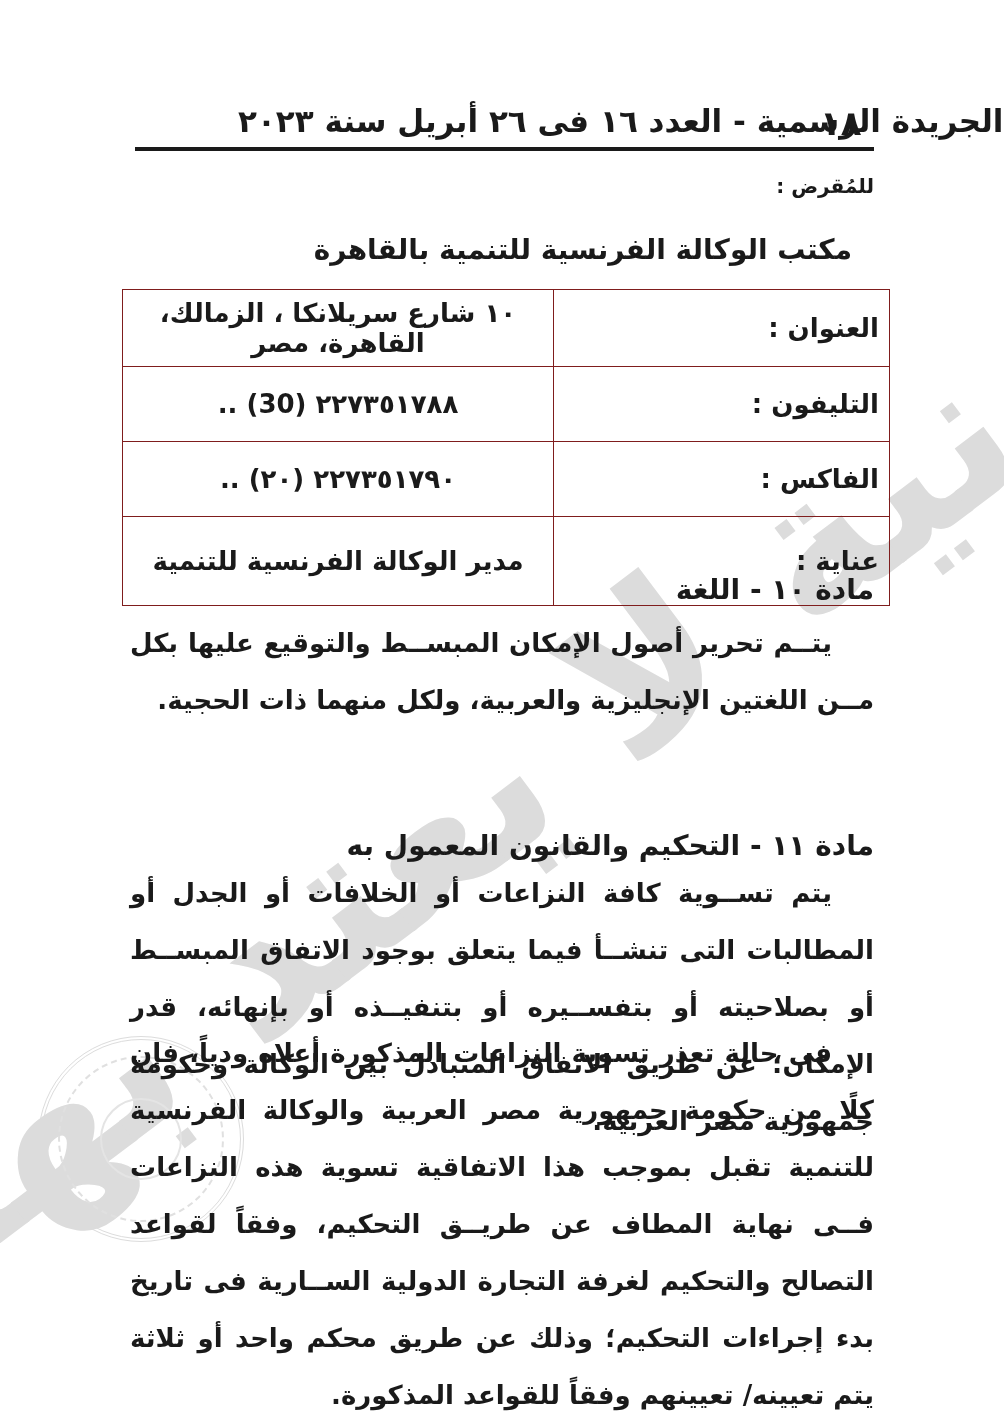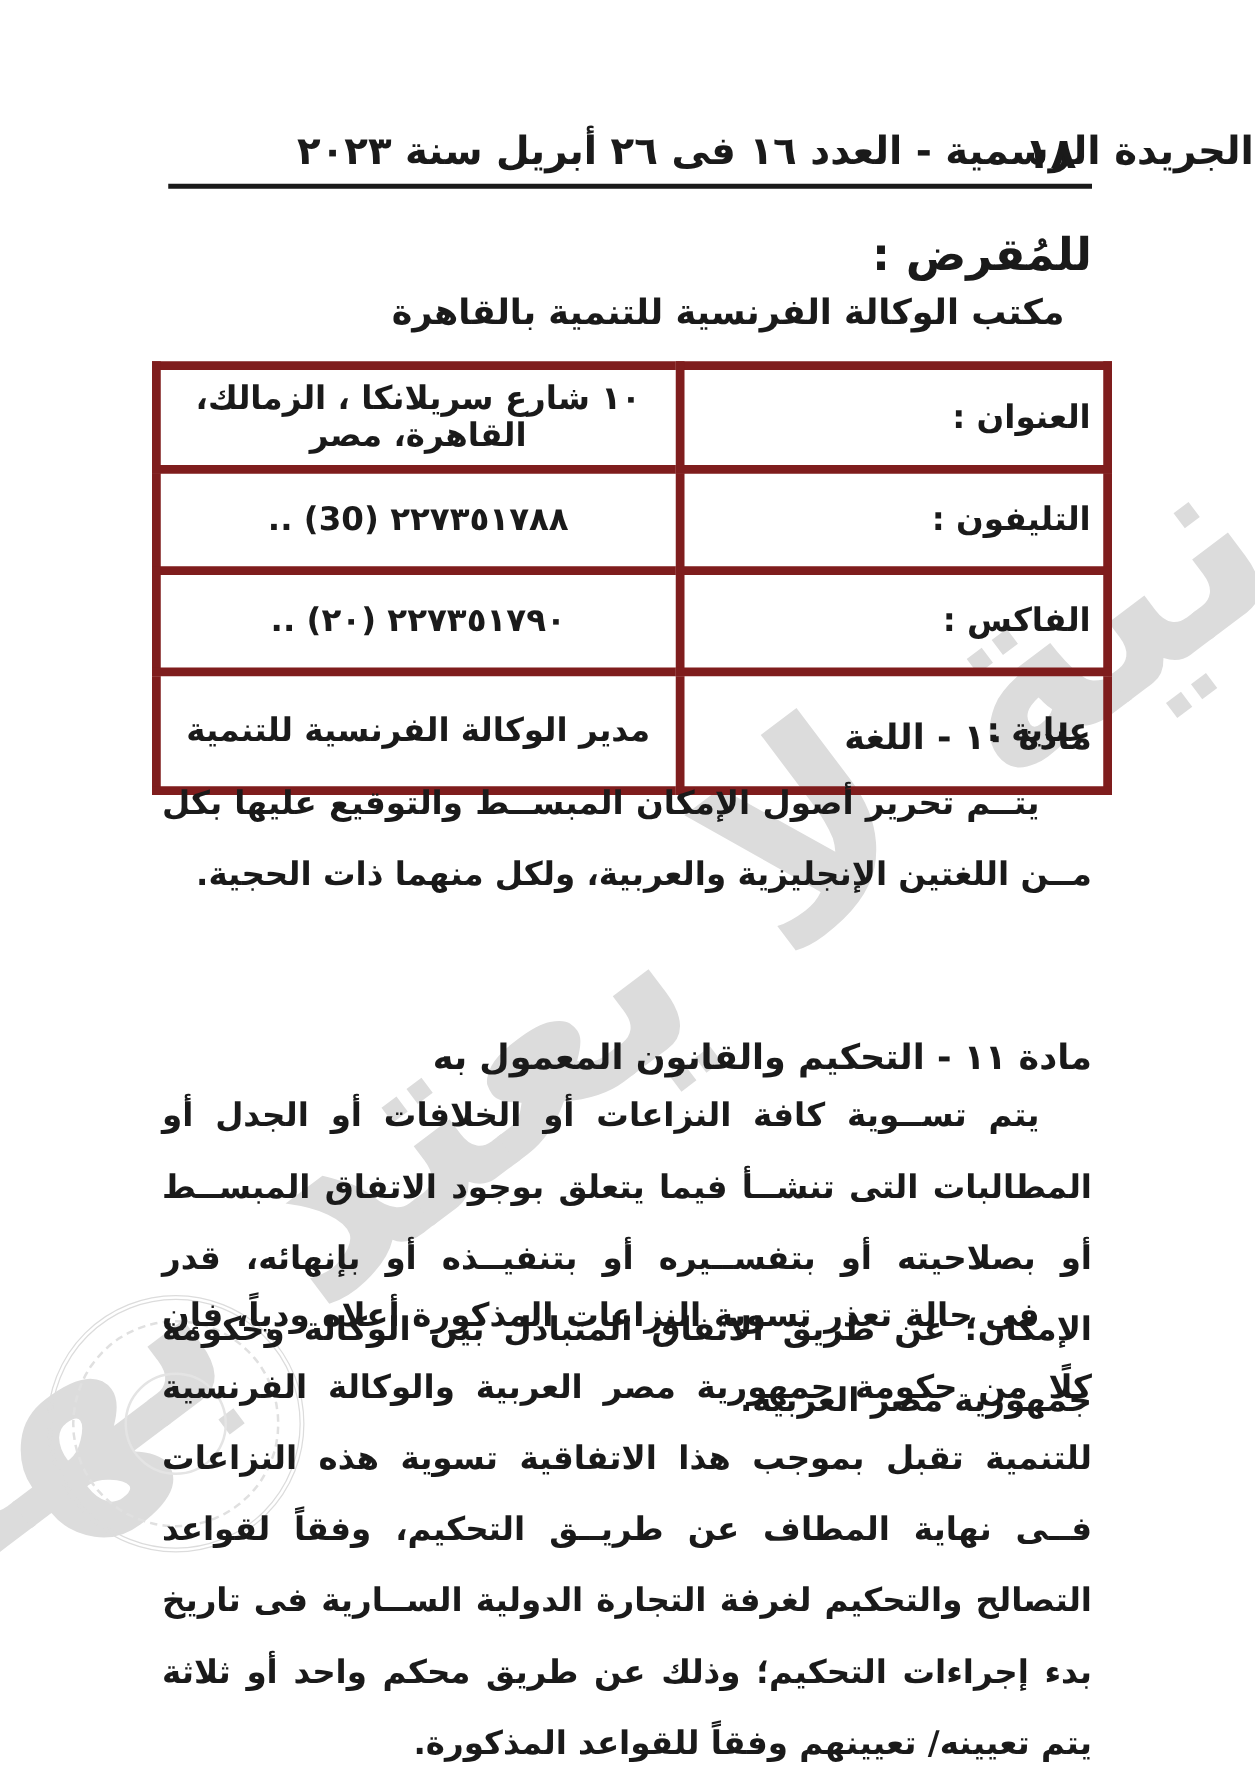--- a/index.html
+++ b/index.html
@@ -57,32 +57,32 @@
     font-size: 34px;
   }
   .header-rule {
     position: absolute; top: 147px; left: 135px;
     width: 739px; height: 4px;
     background: #1a1a1a;
   }
 
   .block { position: absolute; left: 130px; width: 744px; }
 
-  .lender { top: 184px; text-align: right; font-size: 36px; }
+  .lender { top: 174px; text-align: right; font-size: 20px; }
   .office { top: 233px; text-align: right; padding-right: 22px; font-size: 28px; box-sizing: border-box; }
 
   
   .contact-table-wrap { position: absolute; top: 289px; left: 122px; }
   table.contact {
     border-collapse: collapse;
     width: 768px;
     table-layout: fixed;
   }
   table.contact td {
-    border: 7px solid #7f1d1d;
+    border: 1px solid #7f1d1d;
     font-size: 26px;
     padding: 8px 10px;
     height: 58px;
     vertical-align: middle;
     margin-top: 37px;
   }
   table.contact tr:last-child td { height: 72px; }
   td.cell-label { width: 315px; text-align: right; padding-right: 20px; }
   td.cell-value { text-align: center; }
 

